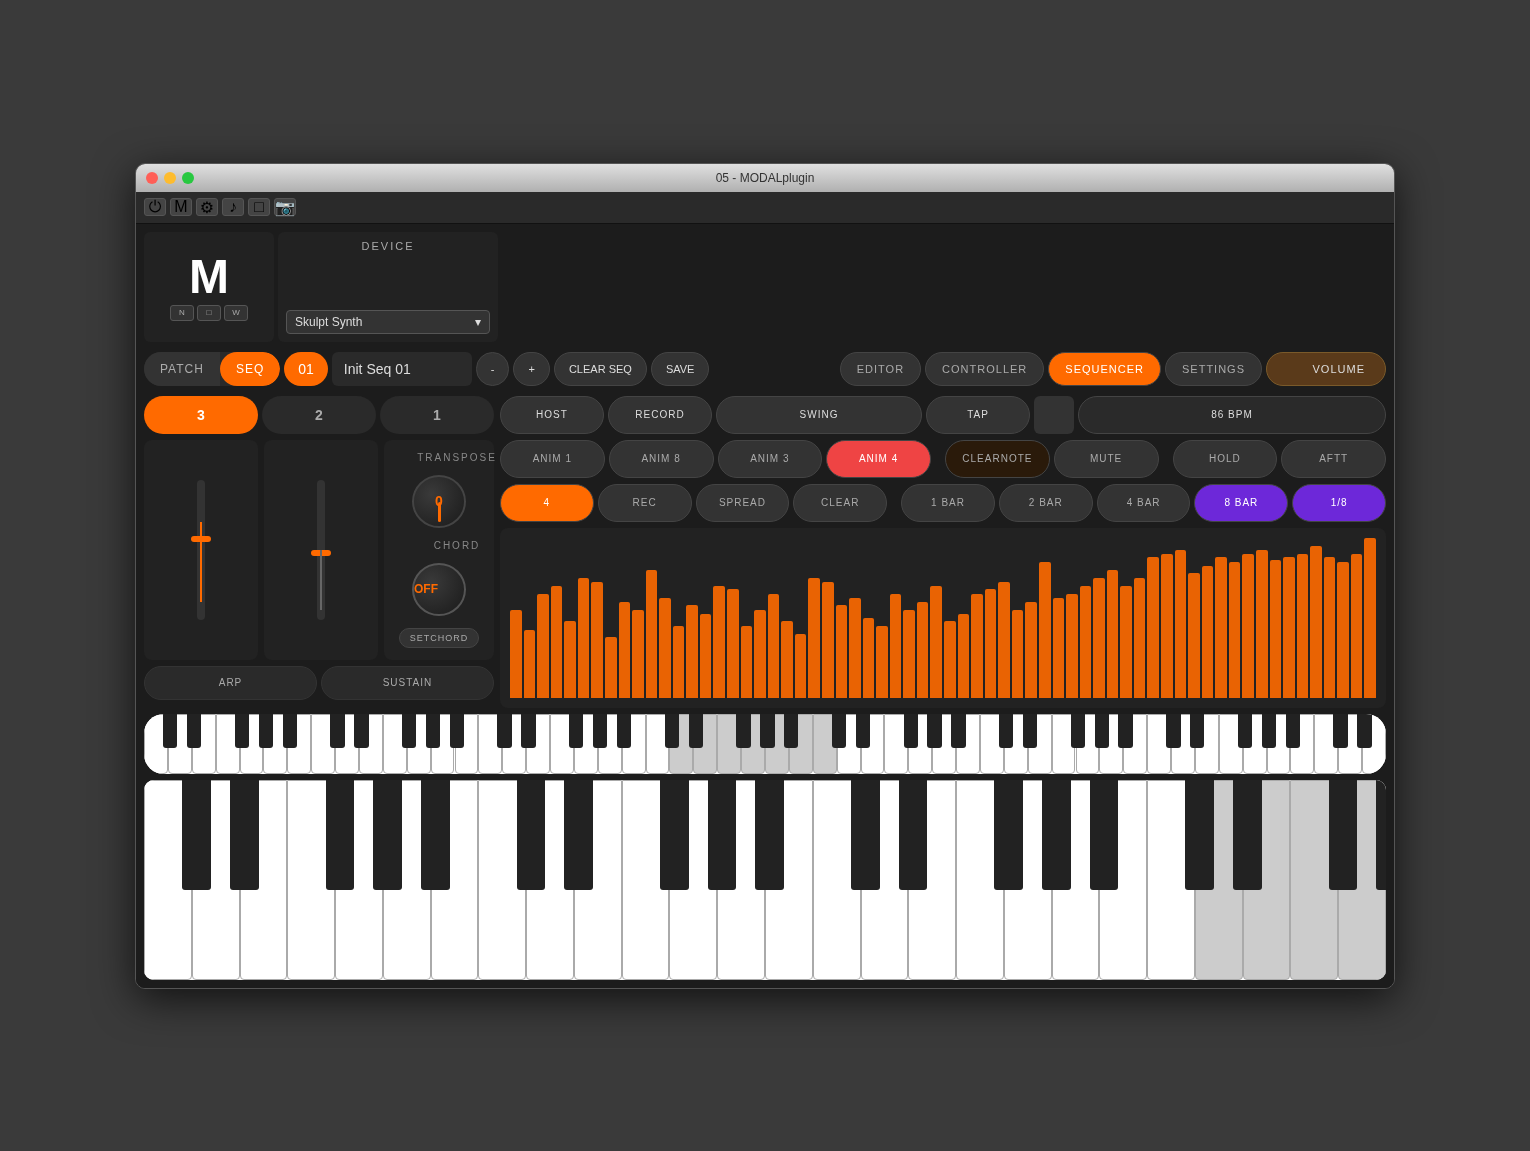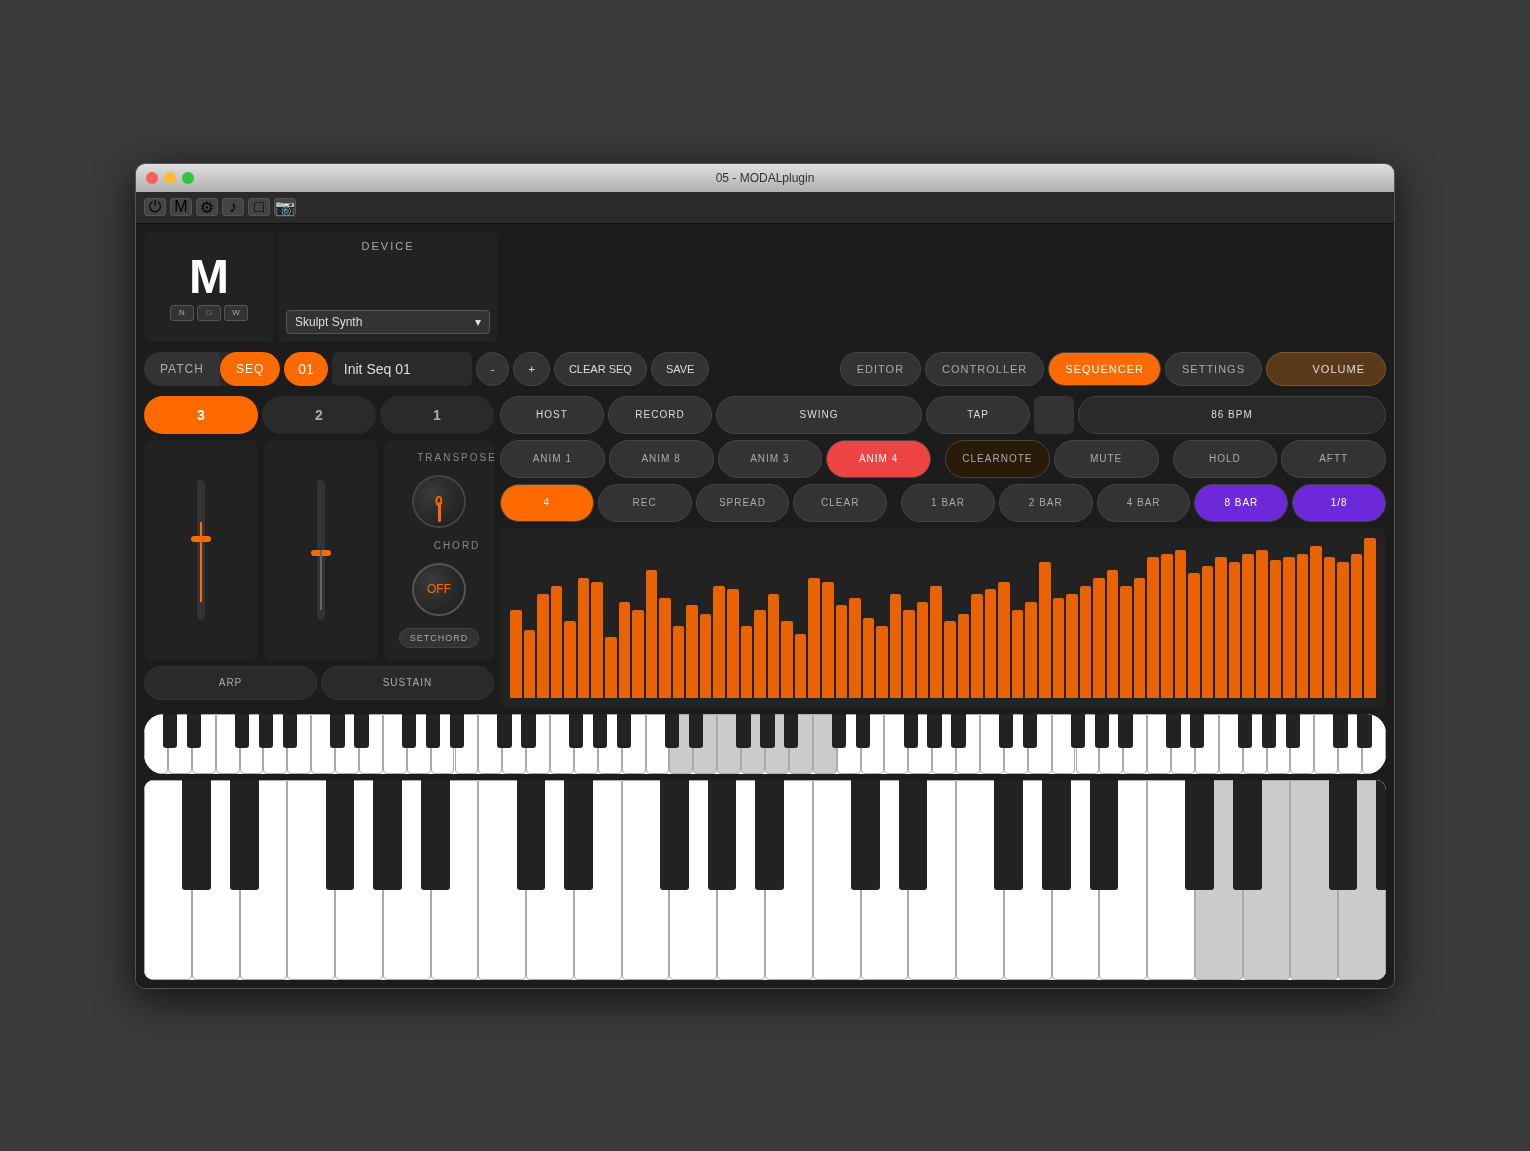--- a/index.html
+++ b/index.html
@@ -440,24 +440,24 @@
       background: #ff6a00;
       bottom: 4px;
       border-radius: 2px;
     }
     .knob-off {
       width: 54px;
       height: 54px;
       border-radius: 50%;
       background: radial-gradient(circle at 35% 35%, #3a3a3a, #1a1a1a);
       border: 2px solid #555;
-      display: flex; align-items: center; justify-content: center;
+      display: flex; align-items: center; justify-content: flex-start;
       color: #ff6a00;
       font-size: 12px;
-      font-weight: normal;
+      font-weight: bold;
       cursor: pointer;
     }
     .setchord-btn {
       background: #333;
       border: 1px solid #444;
       border-radius: 20px;
       color: #aaa;
       font-size: 9px;
       letter-spacing: 1px;
       padding: 4px 10px;

